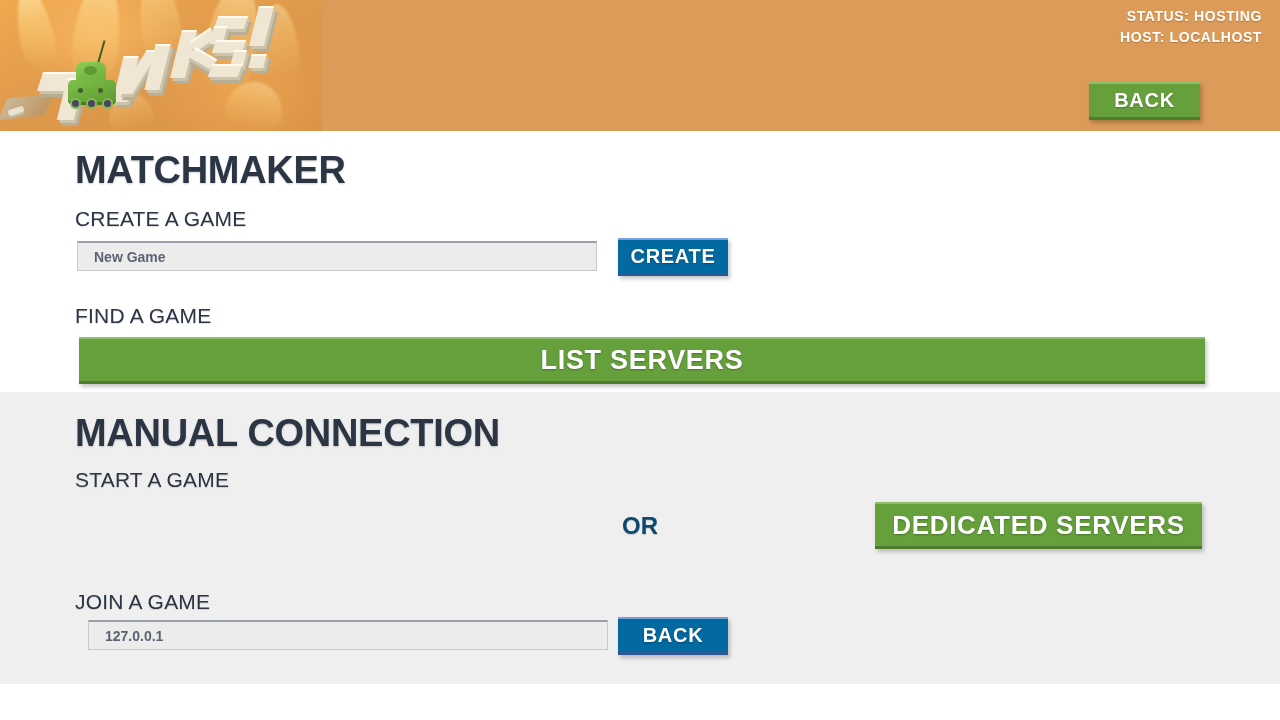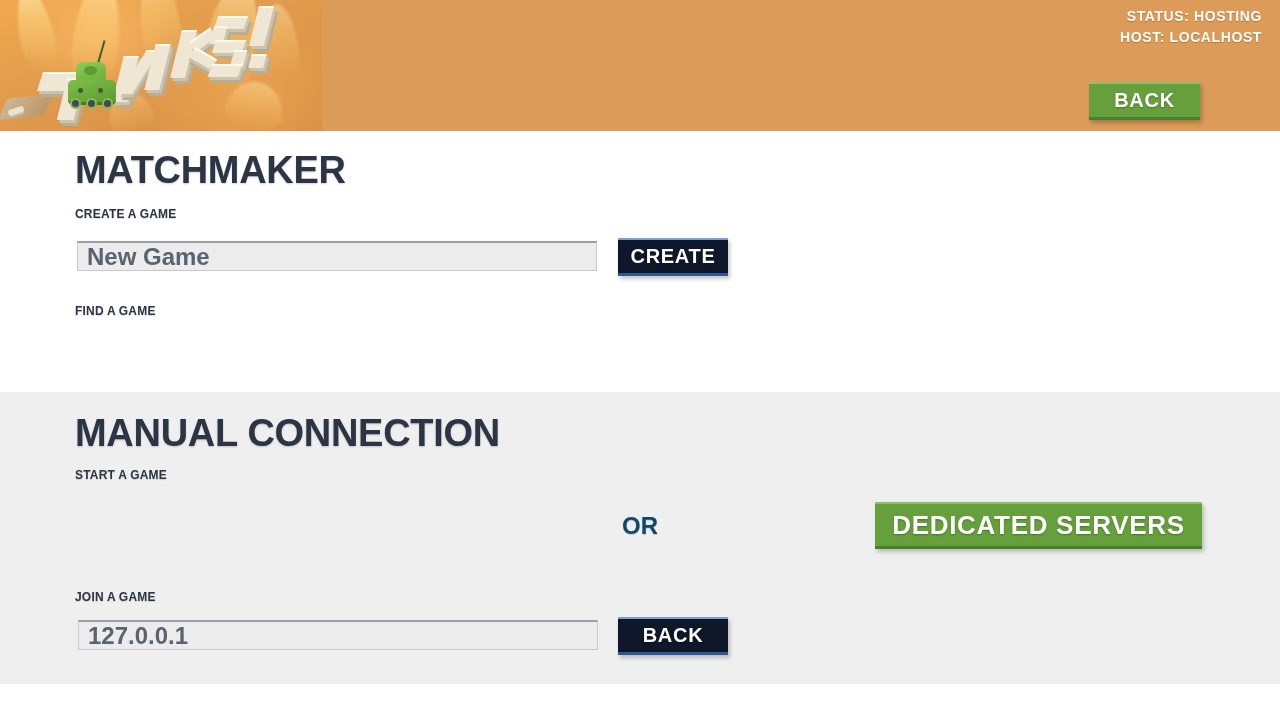--- a/index.html
+++ b/index.html
@@ -133,21 +133,21 @@
     justify-content: center;
     text-shadow: 0 1px 2px rgba(0,0,0,0.28);
   }
   .btn-green {
     background: #66a03c;
     border-top: 2px solid #8fc069;
     border-bottom: 3px solid #4d7c2a;
     box-shadow: 2px 3px 4px rgba(0,0,0,0.22);
   }
   .btn-blue {
-    background: #0f172a;
+    background: #0369a1;
     border-top: 2px solid #7a9fd6;
     border-bottom: 3px solid #2f5794;
     box-shadow: 2px 3px 4px rgba(0,0,0,0.22);
   }
 
   .btn-back {
     position: absolute; right: 80px; top: 82px;
     width: 111px; height: 38px;
     font-size: 20px;
   }
@@ -158,36 +158,36 @@
 
   .h1 {
     position: absolute;
     font-size: 38px; font-weight: bold;
     color: #2b3544;
     letter-spacing: -0.3px;
     text-shadow: 0 1px 2px rgba(0,0,0,0.18);
   }
   .h2 {
     position: absolute;
-    font-size: 12px; font-weight: bold;
+    font-size: 21px; font-weight: normal;
     color: #2b3544;
     letter-spacing: 0.2px;
     text-shadow: 0 1px 1px rgba(0,0,0,0.14);
   }
 
   .txtfield {
     position: absolute;
     background: #ececec;
     border: 1px solid #c9c9c9;
     border-top: 2px solid #9aa0ab;
     color: #5a6370;
     font-family: "Liberation Sans", sans-serif;
-    font-size: 24px;
+    font-size: 14px;
     font-weight: bold;
-    padding: 0 9px;
+    padding: 0 16px;
     outline: none;
   }
 
   .or-label {
     position: absolute;
     font-size: 24px; font-weight: bold;
     color: #0c4a6e;
     text-shadow: 0 1px 1px rgba(0,0,0,0.16);
   }
 </style>
@@ -250,31 +250,32 @@
   <div class="h1" style="left:75px; top:18px;">MATCHMAKER</div>
 
   <div class="h2" style="left:75px; top:76px;">CREATE A GAME</div>
 
   <input class="txtfield" style="left: 77px; top: 110px; width: 520px; height: 30px;" type="text" value="New Game">
 
   <button class="btn btn-blue" style="position:absolute; left:618px; top:107px; width:110px; height:38px; font-size:20px;">CREATE</button>
 
   <div class="h2" style="left:75px; top:173px;">FIND A GAME</div>
 
+  <button class="btn btn-green" style="position:absolute; left:79px; top:206px; width:1126px; height:47px; font-size:27px;">LIST SERVERS</button>
 </div>
 
 <div class="section-gray">
 
   <div class="h1" style="left:75px; top:20px;">MANUAL CONNECTION</div>
 
   <div class="h2" style="left:75px; top:76px;">START A GAME</div>
 
 
   <div class="or-label" style="left:622px; top:120px;">OR</div>
 
   <button class="btn btn-green" style="position:absolute; left:875px; top:110px; width:327px; height:47px; font-size:26px;">DEDICATED SERVERS</button>
 
   <div class="h2" style="left:75px; top:198px;">JOIN A GAME</div>
 
-  <input class="txtfield" style="left: 78px; top: 228px; width: 520px; height: 30px;" type="text" value="127.0.0.1">
+  <input class="txtfield" style="left: 88px; top: 228px; width: 520px; height: 30px;" type="text" value="127.0.0.1">
 
   <button class="btn btn-blue" style="position:absolute; left:618px; top:225px; width:110px; height:38px; font-size:20px;">BACK</button>
 </div>
 
 </body></html>

